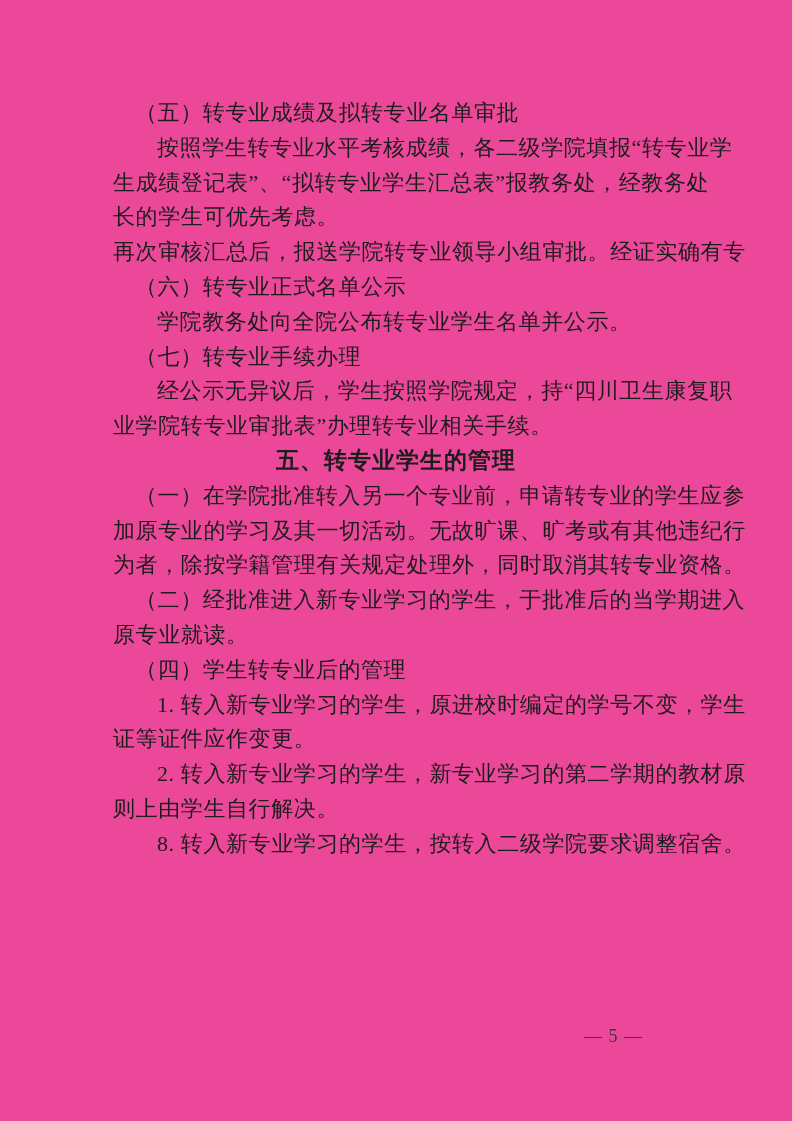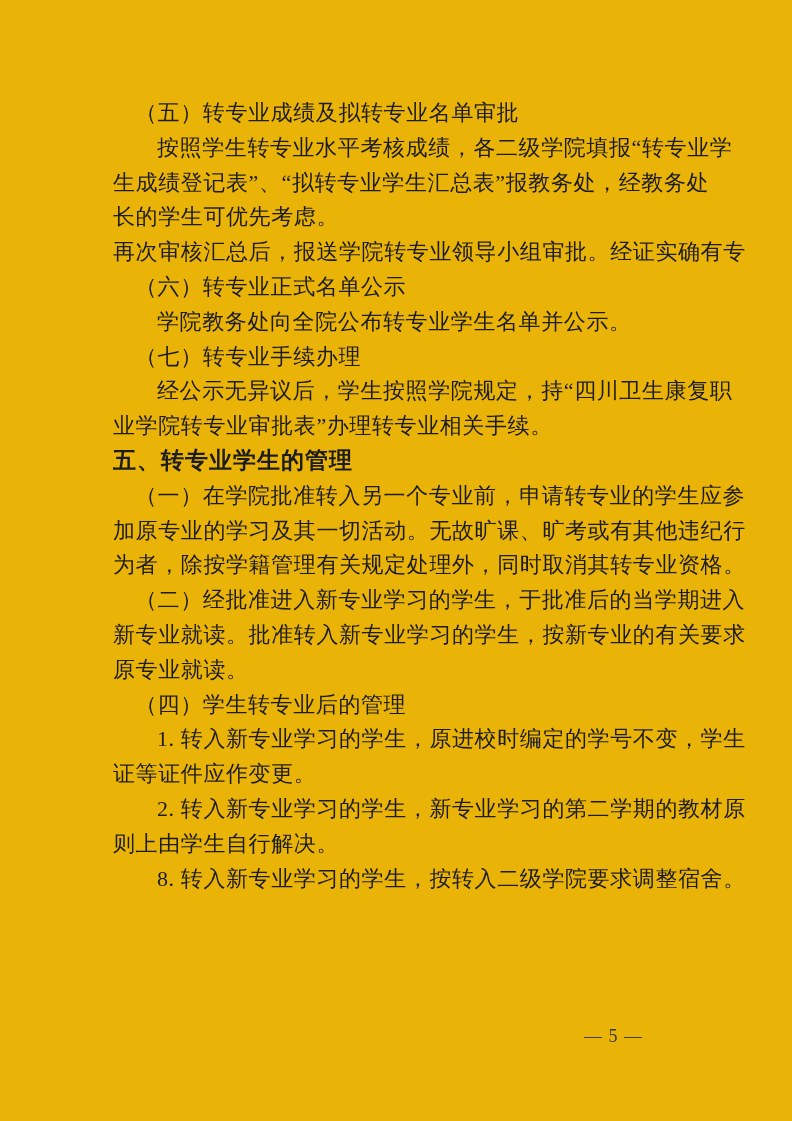--- a/index.html
+++ b/index.html
@@ -4,21 +4,21 @@
 <style>
   html, body {
     margin: 0;
     padding: 0;
     background: #ffffff;
   }
   .page {
     position: relative;
     width: 792px;
     height: 1121px;
-    background: #eab308;
+    background: #ec4899;
     overflow: hidden;
     font-family: "Liberation Serif", "DejaVu Serif", serif;
     color: #1c1c1c;
   }
   .doc {
     position: absolute;
     left: 113px;
     top: 96px;
     width: 566px;
   }
@@ -28,21 +28,21 @@
     height: 34.8px;
     line-height: 34.8px;
     font-size: 22px;
     letter-spacing: 0.6px;
     white-space: nowrap;
     text-align: left;
   }
   .ind1 { padding-left: 22px; }   
   .ind2 { padding-left: 44px; }   
   .ln.chapter {
-    text-align: left;
+    text-align: center;
     font-weight: bold;
     font-size: 23px;
     letter-spacing: 1px;
     padding-left: 0;
   }
   .page-number {
     position: absolute;
     left: 584px;
     top: 1021px;
     height: 30px;
@@ -92,21 +92,20 @@
     </div>
 
     <div class="blk">
       <span class="ln ind1">（一）在学院批准转入另一个专业前，申请转专业的学生应参</span>
       <span class="ln">加原专业的学习及其一切活动。无故旷课、旷考或有其他违纪行</span>
       <span class="ln">为者，除按学籍管理有关规定处理外，同时取消其转专业资格。</span>
     </div>
 
     <div class="blk">
       <span class="ln ind1">（二）经批准进入新专业学习的学生，于批准后的当学期进入</span>
-      <span class="ln">新专业就读。批准转入新专业学习的学生，按新专业的有关要求</span>
       <span class="ln">原专业就读。</span>
     </div>
 
     <div class="blk">
     </div>
 
     <div class="blk">
       <span class="ln ind1">（四）学生转专业后的管理</span>
     </div>
 

